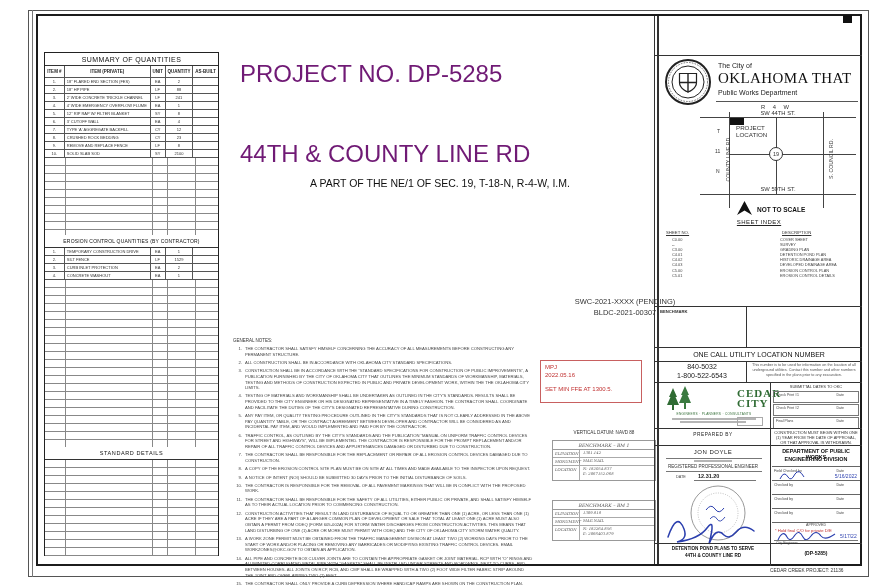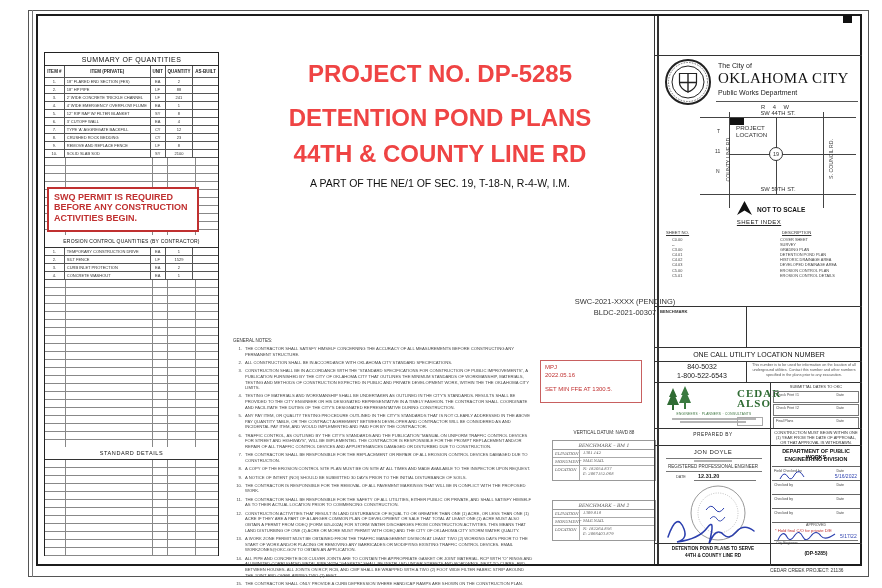--- a/index.html
+++ b/index.html
@@ -47,21 +47,21 @@
     background-position:20px 0, 107px 0, 122px 0, 150px 0, 0 0;
     background-repeat:no-repeat, no-repeat, no-repeat, no-repeat, repeat;
   }
   #swq-box {
     left:47px; top:187px; width:152px; height:45px; background:#fff;
     border:2px solid #c03030; color:#c03030; font-size:9px; font-weight:bold;
     line-height:1.15; padding:3px 5px; z-index:5;
   }
 
   
-  .t-big { left:240px; width:400px; text-align:center; font-size:24px; color:#ef4444; white-space:nowrap;font-weight:bold; }
+  .t-big { left:240px; width:400px; text-align:left; font-size:24px; color:#701a75; white-space:nowrap; }
   .t-small { left:240px; width:400px; text-align:center; font-size:10.5px; color:#111; white-space:nowrap; }
   #permit-lines { left:545px; top:297px; width:160px; text-align:center; font-size:7.5px; color:#333; line-height:1.4; }
 
   
   #notes { left:233px; top:338px; width:300px; font-size:4.2px; color:#444; }
   #notes .heading { font-size:4.5px; margin-bottom:3px; color:#333; }
   .note { display:flex; margin-bottom:2.6px; }
   .note .num { width:9px; flex:none; text-align:right; margin-right:3px; }
   .note .txt { flex:1; line-height:1.35; }
 
@@ -277,24 +277,22 @@
           <span class="c2">EA</span>
           <span class="c3">1</span>
           <span class="c4"></span>
         </div>
       </div>
     <div class="filler" style="height:167px"></div>
     <div class="lt-title mid">STANDARD DETAILS</div>
     <div class="filler" style="height:96px"></div>
   </div>
 
-  <div class="abs" id="swq-box">SWQ PERMIT IS REQUIRED BEFORE ANY CONSTRUCTION ACTIVITIES BEGIN.</div>
 
   <div class="abs t-big" style="top:60px">PROJECT NO. DP-5285</div>
-  <div class="abs t-big" style="top:104px">DETENTION POND PLANS</div>
   <div class="abs t-big" style="top:140px">44TH &amp; COUNTY LINE RD</div>
   <div class="abs t-small" style="top:177px">A PART OF THE NE/1 OF SEC. 19, T-18-N, R-4-W, I.M.</div>
 
   <div class="abs" id="permit-lines">
     <div>SWC-2021-XXXX (PENDING)</div>
     <div>BLDC-2021-00307</div>
   </div>
 
   <div class="abs" id="notes">
     <div class="heading">GENERAL NOTES:</div>
@@ -423,21 +421,21 @@
   <div class="hline" style="left:654px; top:55px; width:208px"></div>
 
   <svg class="abs" style="left:664px; top:58px" width="48" height="48" viewBox="0 0 48 48">
     <circle cx="24" cy="24" r="22" fill="none" stroke="#222" stroke-width="2"></circle>
     <circle cx="24" cy="24" r="19.5" fill="none" stroke="#222" stroke-width="0.6" stroke-dasharray="1.6 1.2"></circle>
     <circle cx="24" cy="24" r="16" fill="none" stroke="#222" stroke-width="1"></circle>
     <path d="M15.5 15.5 h17 v9 c0 6.5 -8.5 9.5 -8.5 9.5 c0 0 -8.5 -3 -8.5 -9.5 Z" fill="none" stroke="#222" stroke-width="1.2"></path>
     <path d="M24 15.5 v19 M15.5 24.5 h17" stroke="#222" stroke-width="1.4"></path>
   </svg>
   <div class="abs" id="city-pre">The City of</div>
-  <div class="abs" id="city-name">OKLAHOMA CITY</div>
+  <div class="abs" id="city-name">OKLAHOMA THAT</div>
   <div class="abs" id="city-dept">Public Works Department</div>
   <div class="hline" style="left:716px; top:101px; width:142px; background:#555"></div>
 
   <div class="abs map-label ctr" style="left:730px; top:104px; width:90px; word-spacing:6px">R    4    W</div>
   <div class="abs map-label ctr" style="left:730px; top:110px; width:96px">SW  44TH  ST.</div>
   <div class="hline map-line" style="left:700px; top:117px; width:156px"></div>
   <div class="hline map-line" style="left:700px; top:194px; width:156px"></div>
   <div class="vline map-line" style="left:729px; top:112px; height:96px"></div>
   <div class="vline map-line" style="left:823px; top:112px; height:96px"></div>
   <div class="vline map-line" style="left:776px; top:117px; height:77px"></div>
@@ -519,21 +517,21 @@
   <div class="abs" id="onecall-note">This number is to be used for information on the location of all underground utilities. Contact this number and other numbers specified in the plans prior to any excavation.</div>
 
   <div class="hline" style="left:654px; top:382px; width:208px"></div>
   <div class="vline" style="left:770px; top:382px; height:63px"></div>
   <svg class="abs" style="left:666px; top:386px" width="30" height="26" viewBox="0 0 30 26">
     <path d="M7 2 L11 11 L9.5 11 L13 19 L8 19 L8 24 L6 24 L6 19 L1 19 L4.5 11 L3 11 Z" fill="#2f6b33"></path>
     <path d="M19 0 L23 9 L21.5 9 L25 17 L20 17 L20 23 L18 23 L18 17 L13 17 L16.5 9 L15 9 Z" fill="#3b7a40"></path>
   </svg>
   <div class="abs" id="cedar-name">
     <div>CEDAR</div>
-    <div>ALSO</div>
+    <div>CITY</div>
   </div>
   <div class="abs" id="cedar-tag">ENGINEERS · PLANNERS · CONSULTANTS</div>
   <div class="blur-bar" style="left:672px; top:418px; width:84px"></div>
   <div class="blur-bar" style="left:680px; top:421px; width:66px"></div>
   <div class="abs" id="cedar-stampbox"></div>
 
   <div class="abs" id="submittal-title">SUBMITTAL DATES TO OKC</div>
   <div class="sub-row" style="top:391px">
     <span class="lbl">Check Print #1</span>
     <span class="dt">Date</span>

